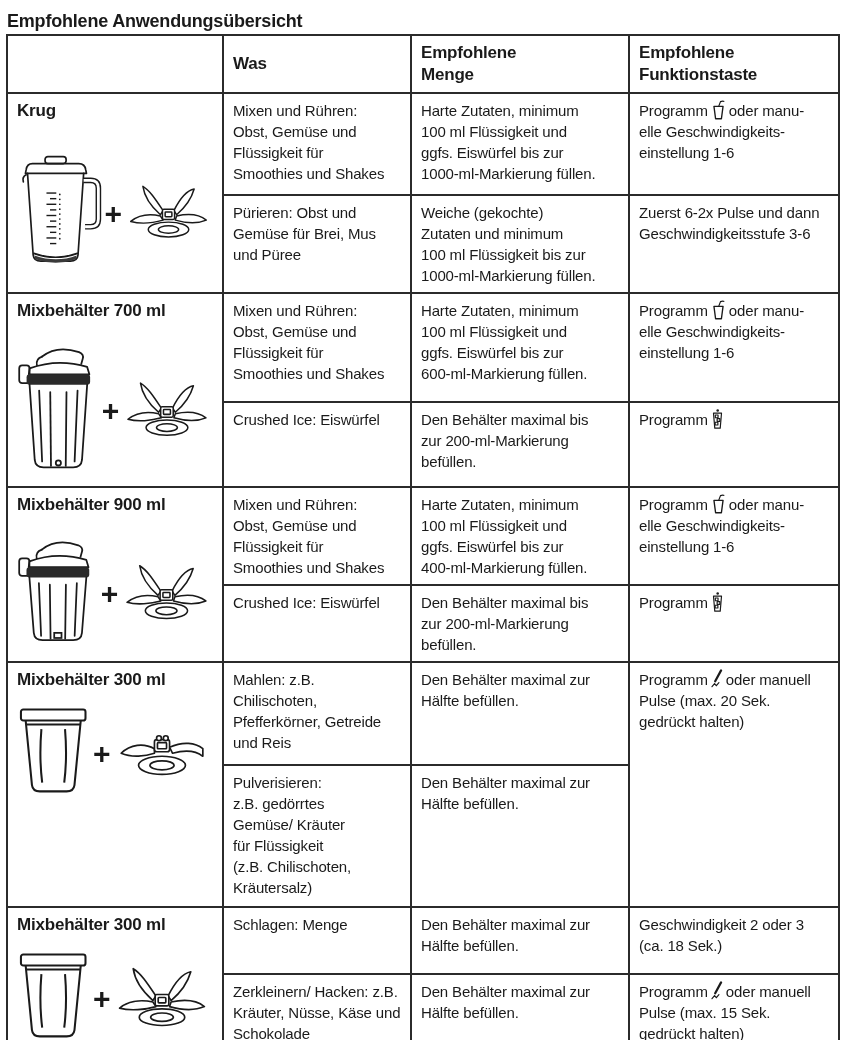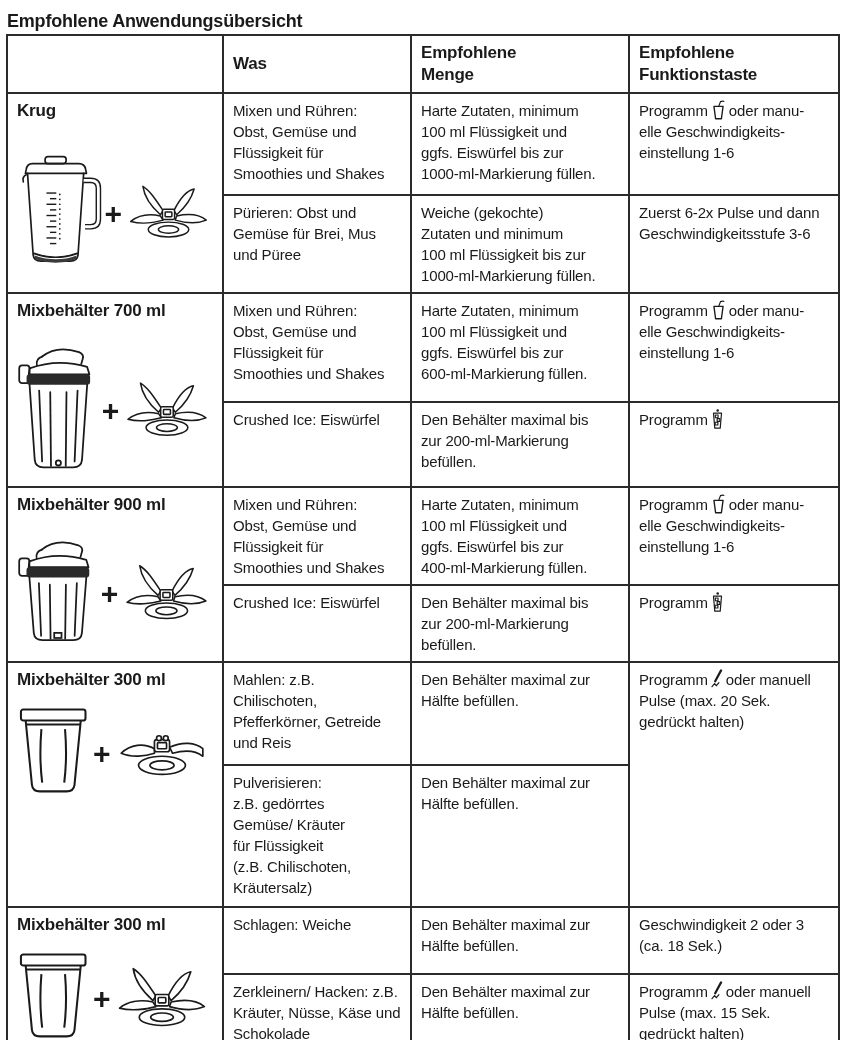--- a/index.html
+++ b/index.html
@@ -370,21 +370,21 @@
             <path d="M54,54 C36,50 20,54 10,62 C24,66 44,64 58,60 Z"></path>
             <path d="M78,54 C96,50 112,52 122,60 C108,66 90,64 76,60 Z"></path>
             <ellipse cx="66" cy="74" rx="30" ry="11"></ellipse>
             <ellipse cx="66" cy="74" rx="15" ry="5.5"></ellipse>
             <rect x="57" y="44" width="18" height="15" rx="2"></rect>
             <rect x="61" y="48" width="10" height="7" rx="1" fill="none"></rect>
           </g>
         </svg>
       </div>
     </td>
-    <td><span class="pre">Schlagen: Weiche</span></td>
+    <td><span class="pre">Schlagen: Menge</span></td>
     <td><span class="pre">Den Behälter maximal zur
 Hälfte befüllen.</span></td>
     <td><span class="pre">Geschwindigkeit 2 oder 3
 (ca. 18 Sek.)</span></td>
   </tr>
   <tr class="r4b">
     <td><span class="pre">Zerkleinern/ Hacken: z.B.
 Kräuter, Nüsse, Käse und
 Schokolade</span></td>
     <td><span class="pre">Den Behälter maximal zur

